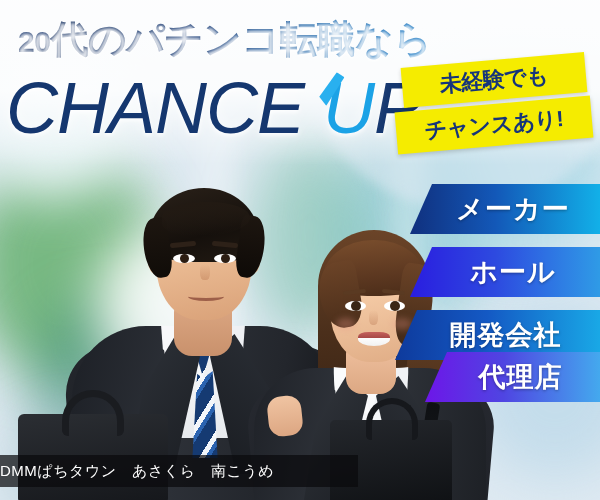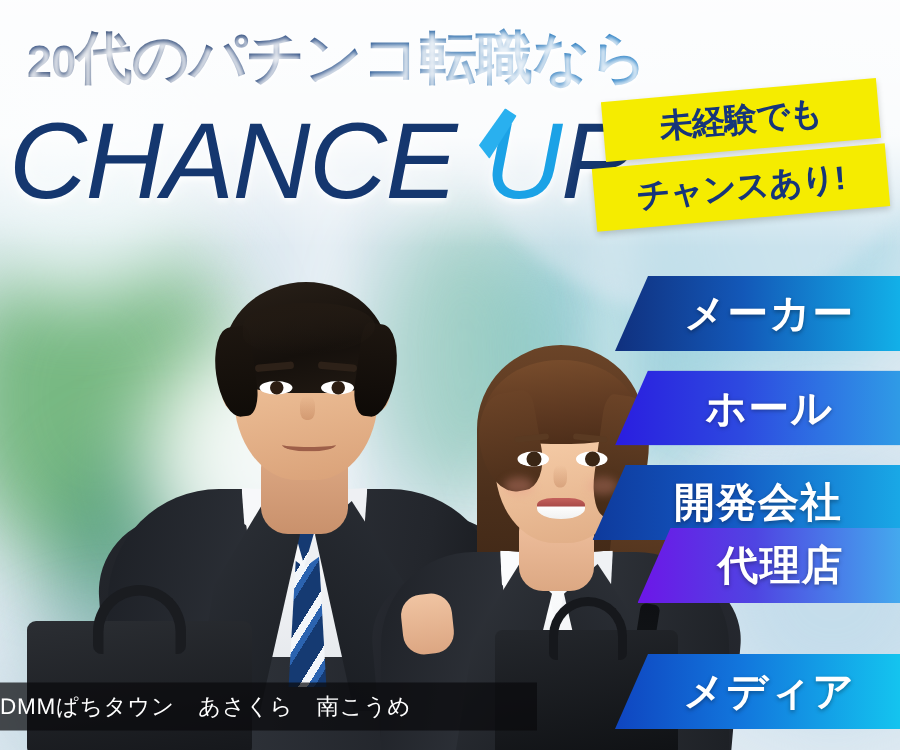--- a/index.html
+++ b/index.html
@@ -307,21 +307,18 @@
   </div>
   <div class="cat c0">
     <span>メーカー</span>
   </div>
   <div class="cat c2">
     <span>開発会社</span>
   </div>
   <div class="cat c3">
     <span>代理店</span>
   </div>
-  <div class="cat c4">
-    <span>メディア</span>
-  </div>
 
   <div class="credit">
     <span>DMMぱちタウン　あさくら　南こうめ</span>
   </div>
 
 </div>
 
 </body></html>

